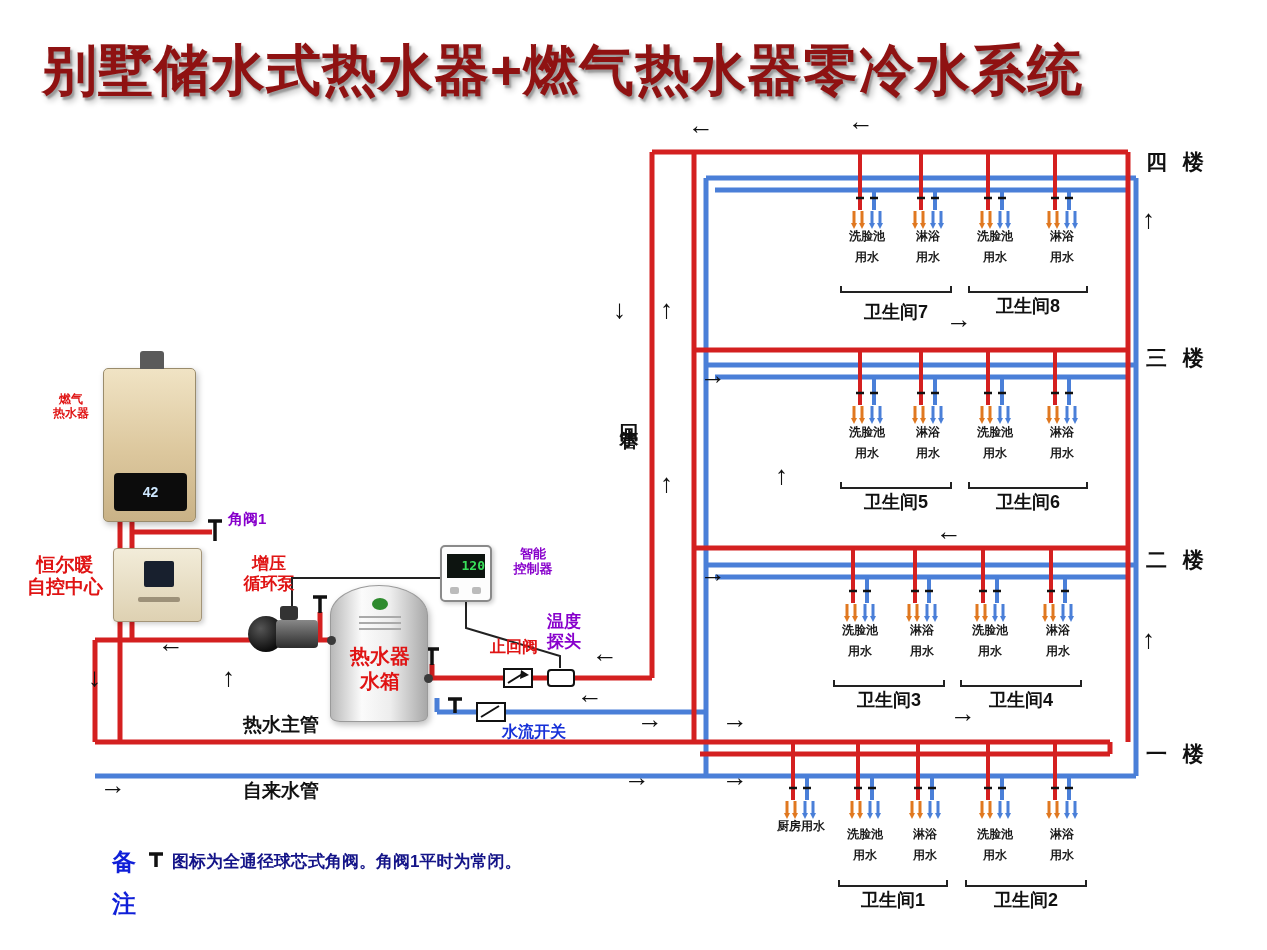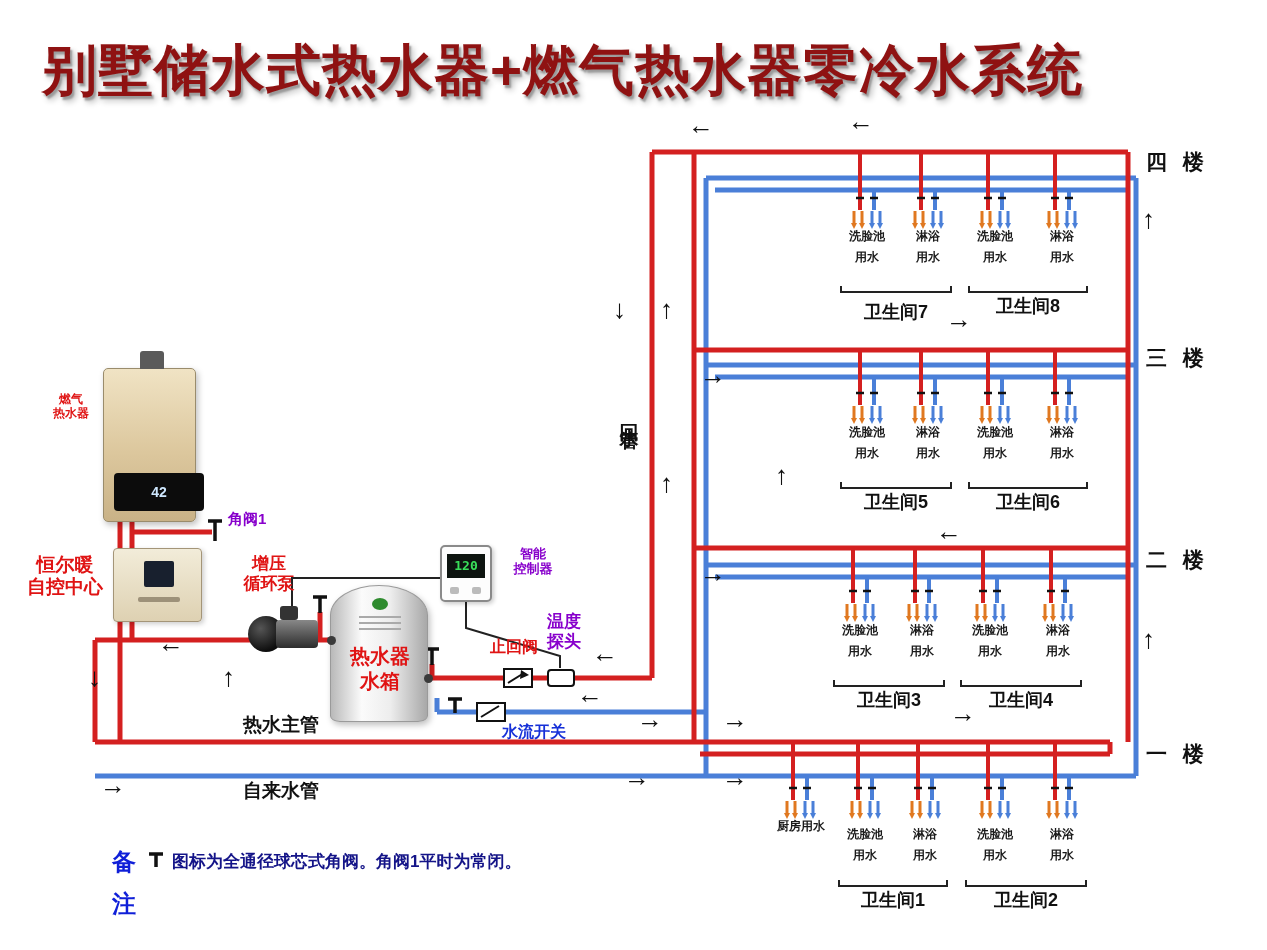--- a/index.html
+++ b/index.html
@@ -17,21 +17,21 @@
   .fx { width:66px; text-align:center; font-weight:bold; font-size:12px; line-height:21px; color:#1a1a1a; }
   .floor-label { font-size:21px; font-weight:bold; color:#111; letter-spacing:5px; white-space:nowrap; }
   .bath-name { font-weight:bold; font-size:18px; color:#111; text-align:center; }
   .bracket { border-left:2px solid #222; border-right:2px solid #222; border-bottom:2px solid #222; height:7px; }
   .arr { font-size:26px; font-weight:bold; color:#111; line-height:1; }
   .vert-text { writing-mode:vertical-rl; text-orientation:upright; font-weight:bold; font-size:19px; color:#111; letter-spacing:4px; }
 
   .heater { left:103px; top:368px; width:93px; height:154px; border:1px solid #9a8c6c; border-radius:5px;
             background:linear-gradient(180deg,#f0e3c4,#dcc79d 55%,#c9b287); box-shadow:2px 3px 6px rgba(0,0,0,.25); }
   .heater .vent { position:absolute; left:36px; top:-18px; width:24px; height:18px; background:#5a5a5a; border-radius:3px 3px 0 0; }
-  .heater .hdisp { position:absolute; left:10px; top:104px; width:90px; height:38px; background:#0c0c0c; border-radius:4px;
+  .heater .hdisp { position:absolute; left:10px; top:104px; width:73px; height:38px; background:#0c0c0c; border-radius:4px;
                    color:#cfe8ff; font-size:14px; font-weight:bold; text-align:center; line-height:38px; }
   .ctrlbox { left:113px; top:548px; width:89px; height:74px; border:1px solid #a49578; border-radius:4px;
              background:linear-gradient(180deg,#f2ecd9,#ded1b2); box-shadow:2px 2px 5px rgba(0,0,0,.2); }
   .ctrlbox .screen { position:absolute; left:30px; top:12px; width:30px; height:26px; background:#18202e; border-radius:2px; }
   .ctrlbox .keys { position:absolute; left:24px; top:48px; width:42px; height:5px; background:#9d9179; border-radius:2px; }
   .pump { left:248px; top:604px; width:72px; height:50px; }
   .pump .vol { position:absolute; left:0; top:12px; width:36px; height:36px; border-radius:50%;
                background:radial-gradient(circle at 35% 35%, #555, #0d0d0d 70%); }
   .pump .motor { position:absolute; left:28px; top:16px; width:42px; height:28px; border-radius:4px;
                  background:linear-gradient(180deg,#888,#2c2c2c); }
@@ -41,21 +41,21 @@
           background:linear-gradient(90deg,#b9b9b9,#fbfbfb 32%,#ededed 62%,#a8a8a8); box-shadow:2px 3px 6px rgba(0,0,0,.25); }
   .tank .logo { position:absolute; left:41px; top:12px; width:16px; height:12px; background:#2e8b2e; border-radius:50%; }
   .tank .tline { position:absolute; left:28px; height:2px; width:42px; background:#aaa; }
   .tank .tlabel { position:absolute; left:0; top:58px; width:98px; text-align:center; font-weight:bold;
                   font-size:20px; line-height:25px; color:#e01414; }
   .tank .portL { position:absolute; left:-4px; top:50px; width:9px; height:9px; background:#3a3a3a; border-radius:50%; }
   .tank .portR { position:absolute; left:93px; top:88px; width:9px; height:9px; background:#3a3a3a; border-radius:50%; }
   .controller { left:440px; top:545px; width:52px; height:57px; background:#fdfdfd; border:2px solid #8a8a8a; border-radius:5px;
                 box-shadow:2px 2px 4px rgba(0,0,0,.2); }
   .controller .cscreen { position:absolute; left:5px; top:7px; width:38px; height:24px; background:#0d1410;
-                         color:#39e05a; font-size:13px; font-weight:bold; text-align:center; line-height:24px;
+                         color:#39e05a; font-size:13px; font-weight:bold; text-align:right; line-height:24px;
                          font-family:"DejaVu Sans Mono",monospace; }
   .controller .cbtn { position:absolute; top:40px; width:9px; height:7px; background:#bbb; border-radius:2px; }
   .note-mark { font-size:24px; font-weight:bold; color:#0f1fd8; }
   .note-text { font-size:17px; font-weight:bold; color:#141488; white-space:nowrap; }
 </style>
 </head>
 <body>
 
 <div id="stage">
 

